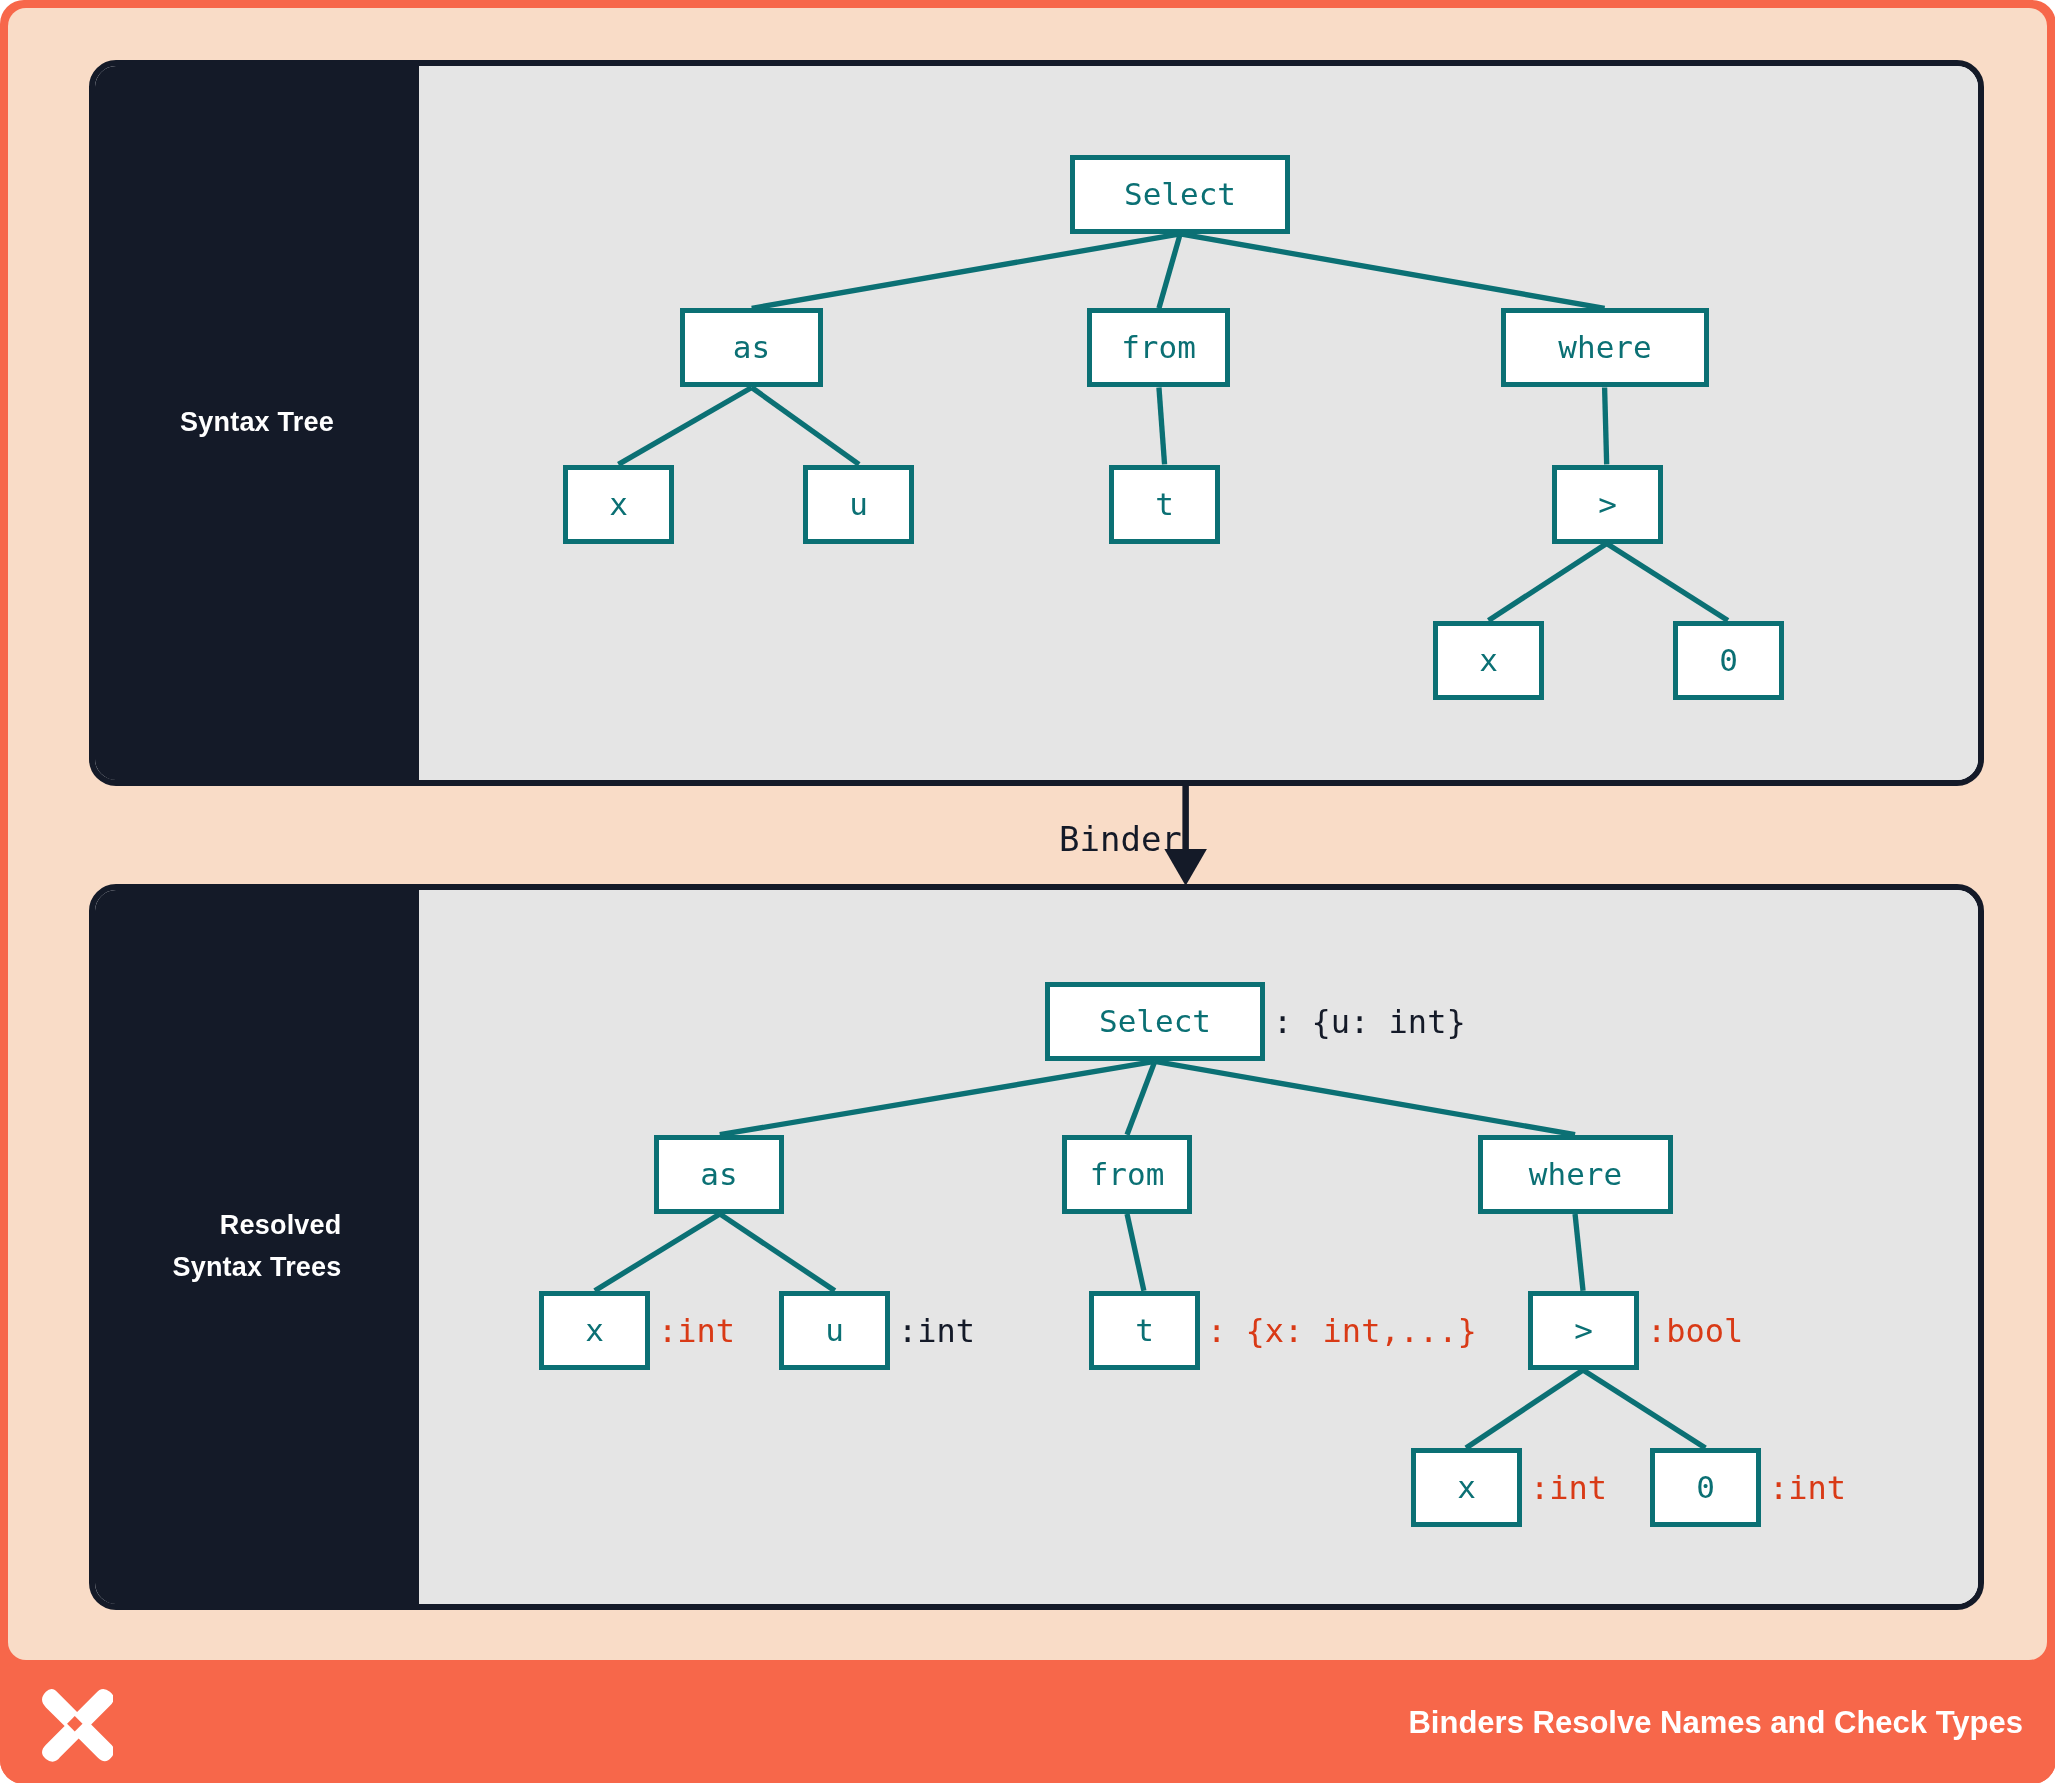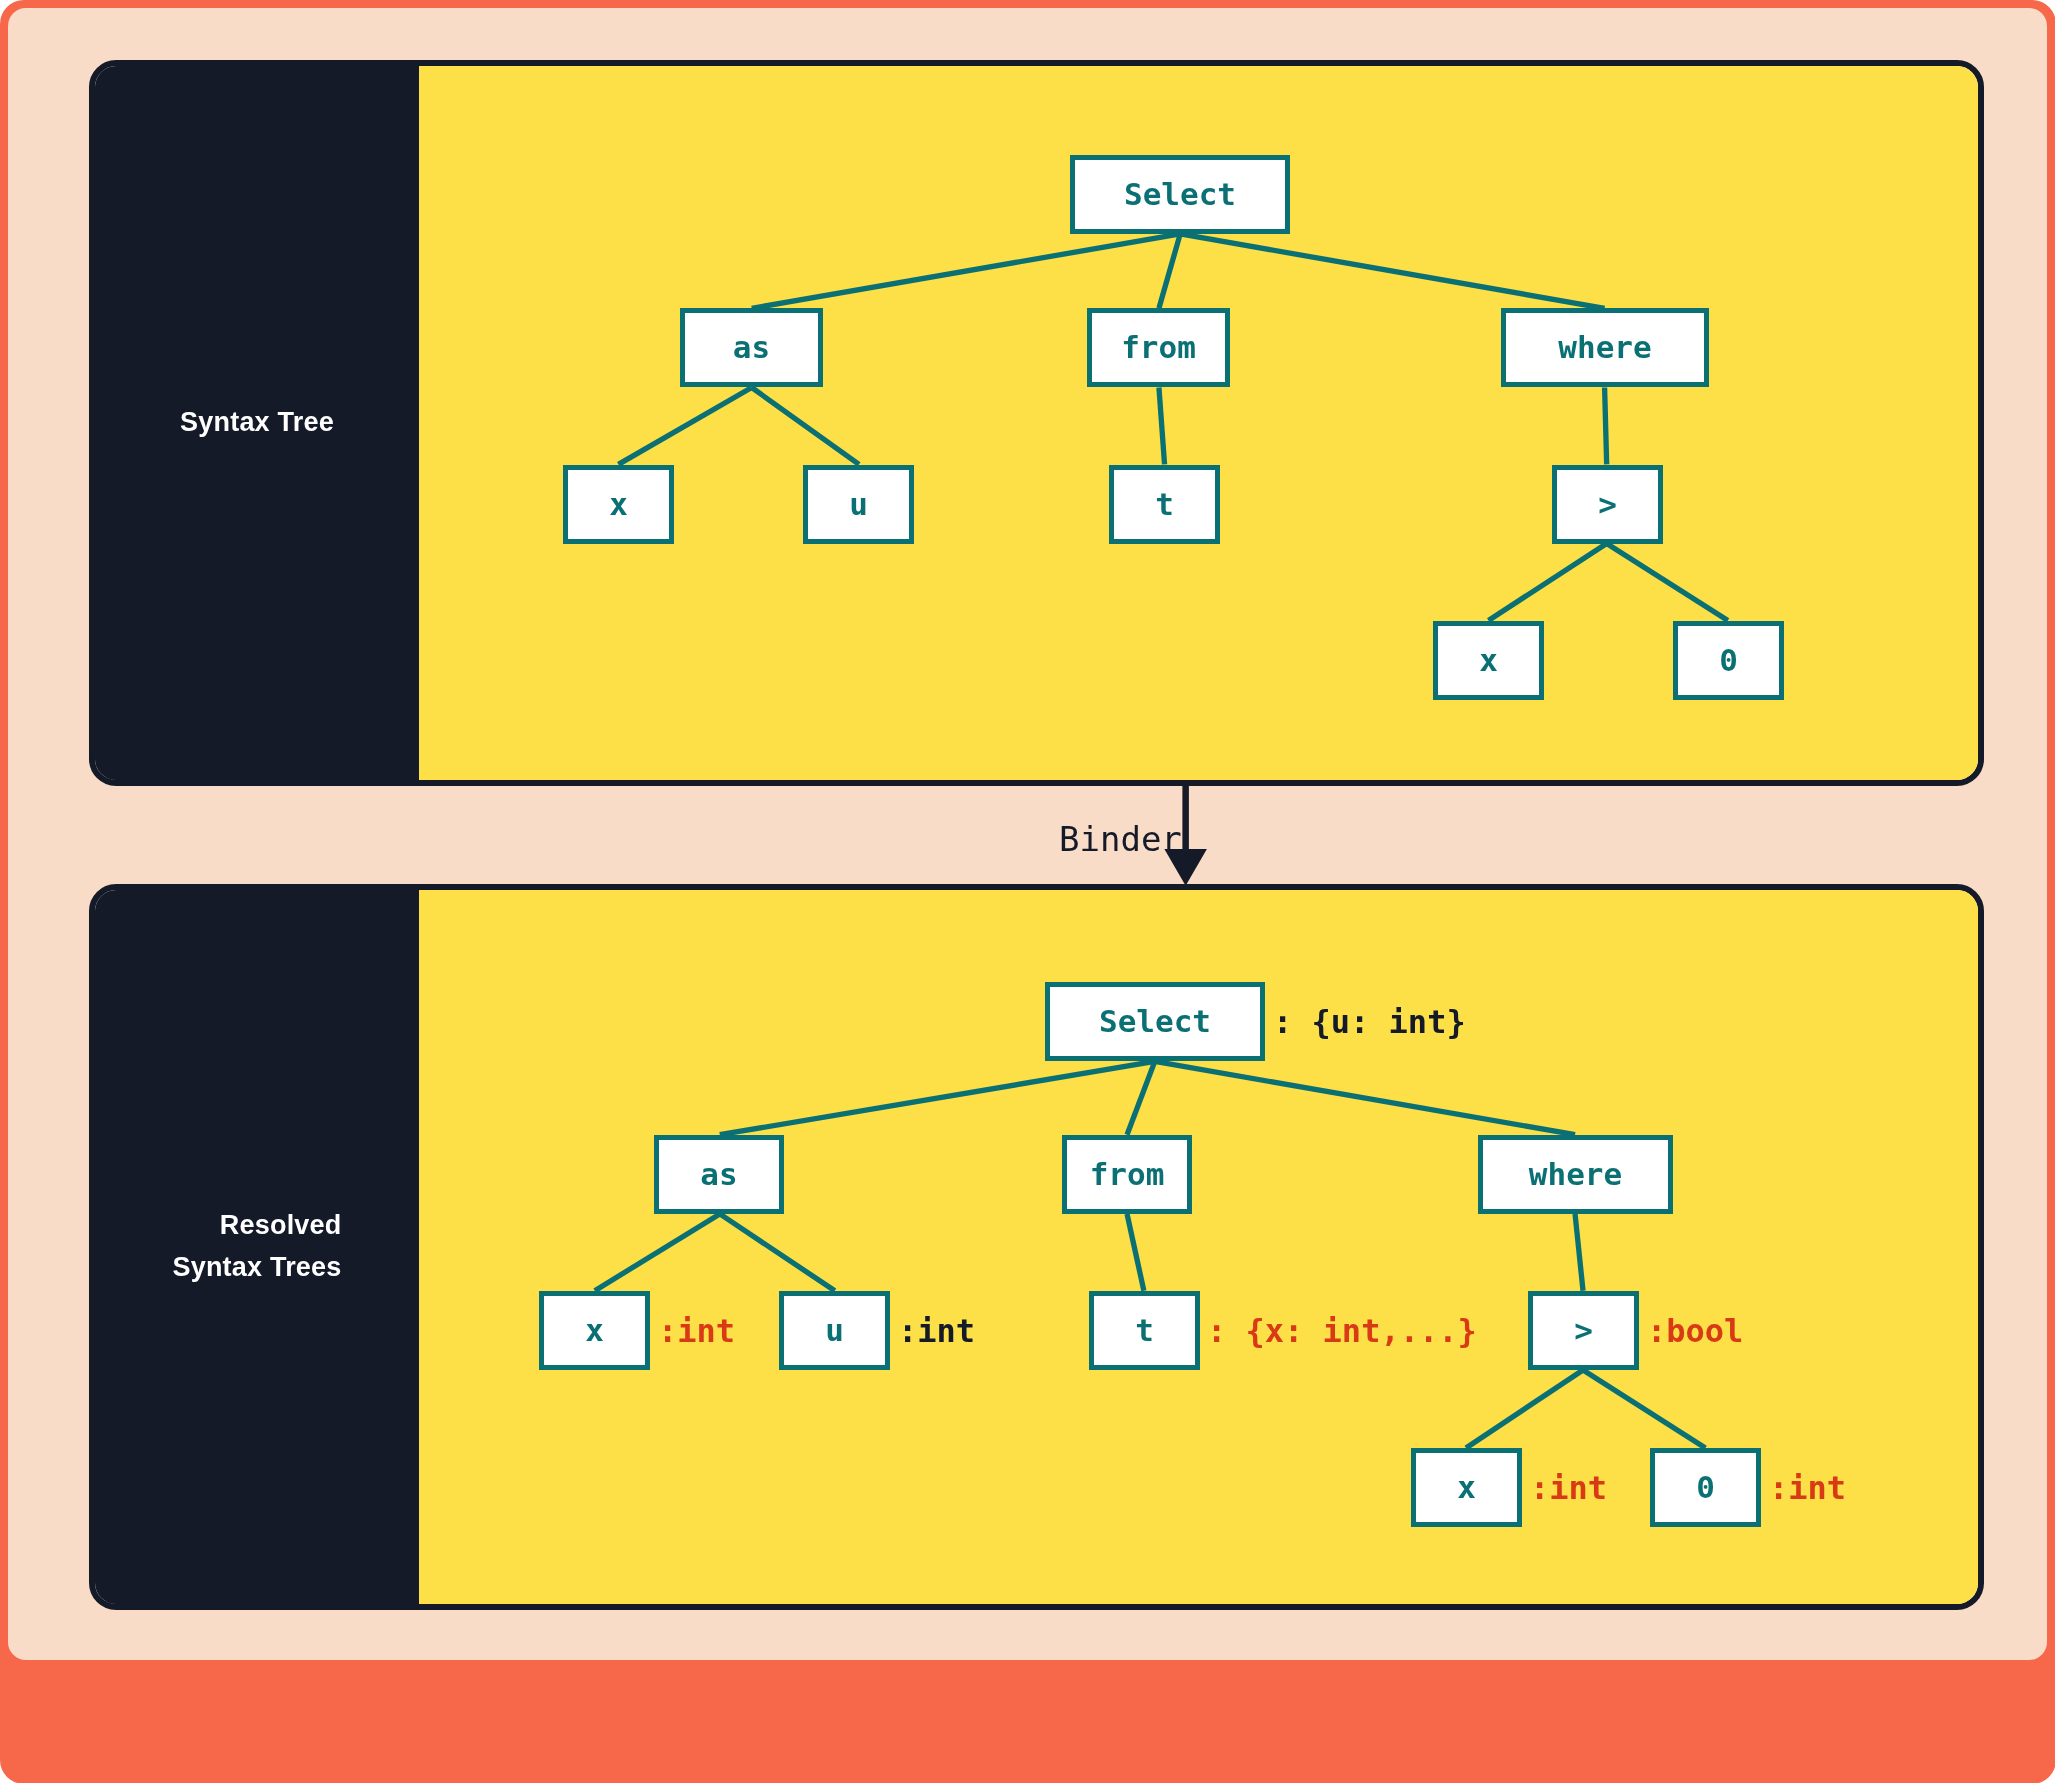--- a/index.html
+++ b/index.html
@@ -40,22 +40,21 @@
   .panel-side-label{
     color:#ffffff;
     font-weight:bold;
     font-size:27px;
     line-height:1.55;
     letter-spacing:0.2px;
     font-family:"Liberation Sans", sans-serif;
   }
   .panel-canvas{
     position:absolute;left:324px;top:0;right:0;bottom:0;
-    background:#fde047;
-    font-weight:bold;
+    background:#e5e5e5;
   }
   
   .tree-svg{position:absolute;left:0;top:0;}
   .node{
     position:absolute;
     box-sizing:border-box;
     background:#ffffff;
     border:5.3px solid #0B7074;
     color:#0B7074;
     display:flex;align-items:center;justify-content:center;
@@ -171,14 +170,23 @@
           <div class="node" style="left: 1109px; top: 401px; width: 111px; height: 79px;">&gt;</div>
           <div class="ann ann-red" style="left: 1228px; top: 401px; height: 79px;">:bool</div>
           <div class="node" style="left: 992px; top: 558px; width: 111px; height: 79px;">x</div>
           <div class="ann ann-red" style="left: 1111px; top: 558px; height: 79px;">:int</div>
           <div class="node" style="left: 1231px; top: 558px; width: 111px; height: 79px;">0</div>
           <div class="ann ann-red" style="left: 1350px; top: 558px; height: 79px;">:int</div>
         </div>
     </div>
   </div>
 
+  <div class="footer">
+    <svg class="footer-logo" width="78" height="78" viewBox="0 0 100 100">
+      <path d="M14 10 Q4 20 14 30 L38 54 L14 78 Q4 88 14 96 Q24 104 32 94 L56 70 L80 94
+               Q90 104 98 94 Q106 84 96 76 L72 52 L96 28 Q106 18 96 10 Q86 2 78 12 L54 36 L30 12
+               Q22 2 14 10 Z" fill="#ffffff"></path>
+      <rect x="44" y="44" width="14" height="14" transform="rotate(45 51 51)" fill="#F7674A"></rect>
+    </svg>
+    <div class="footer-caption">Binders Resolve Names and Check Types</div>
+  </div>
 </div>
 
 
 </body></html>

